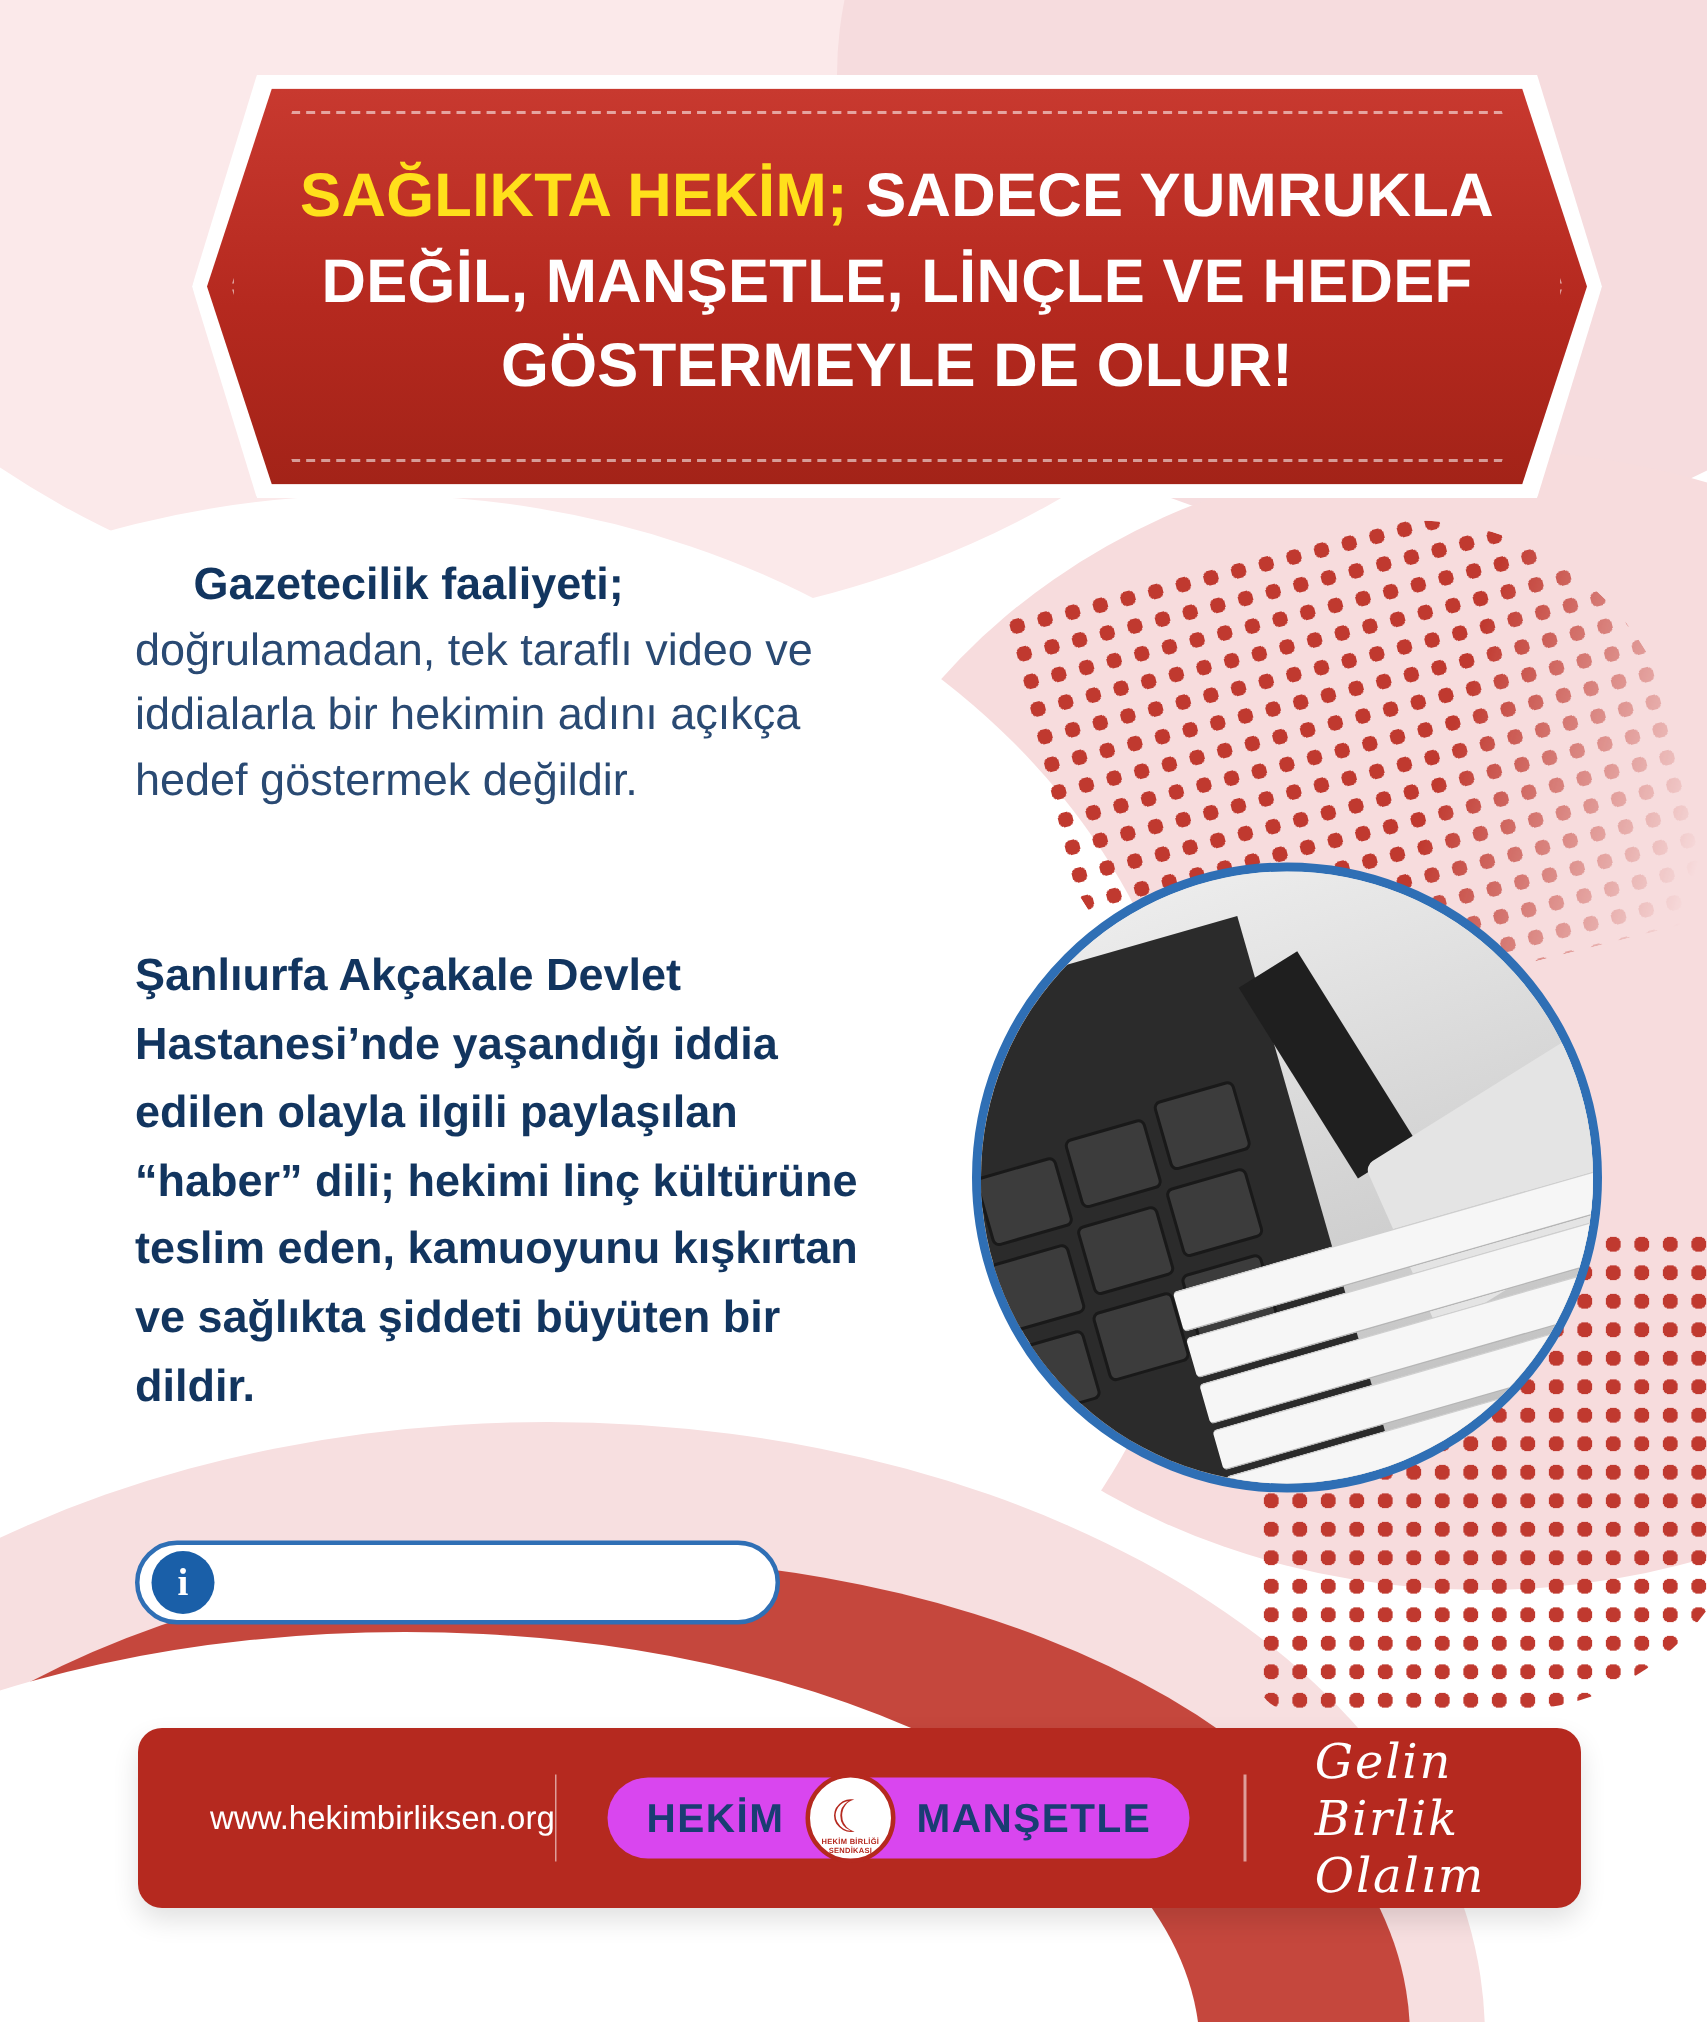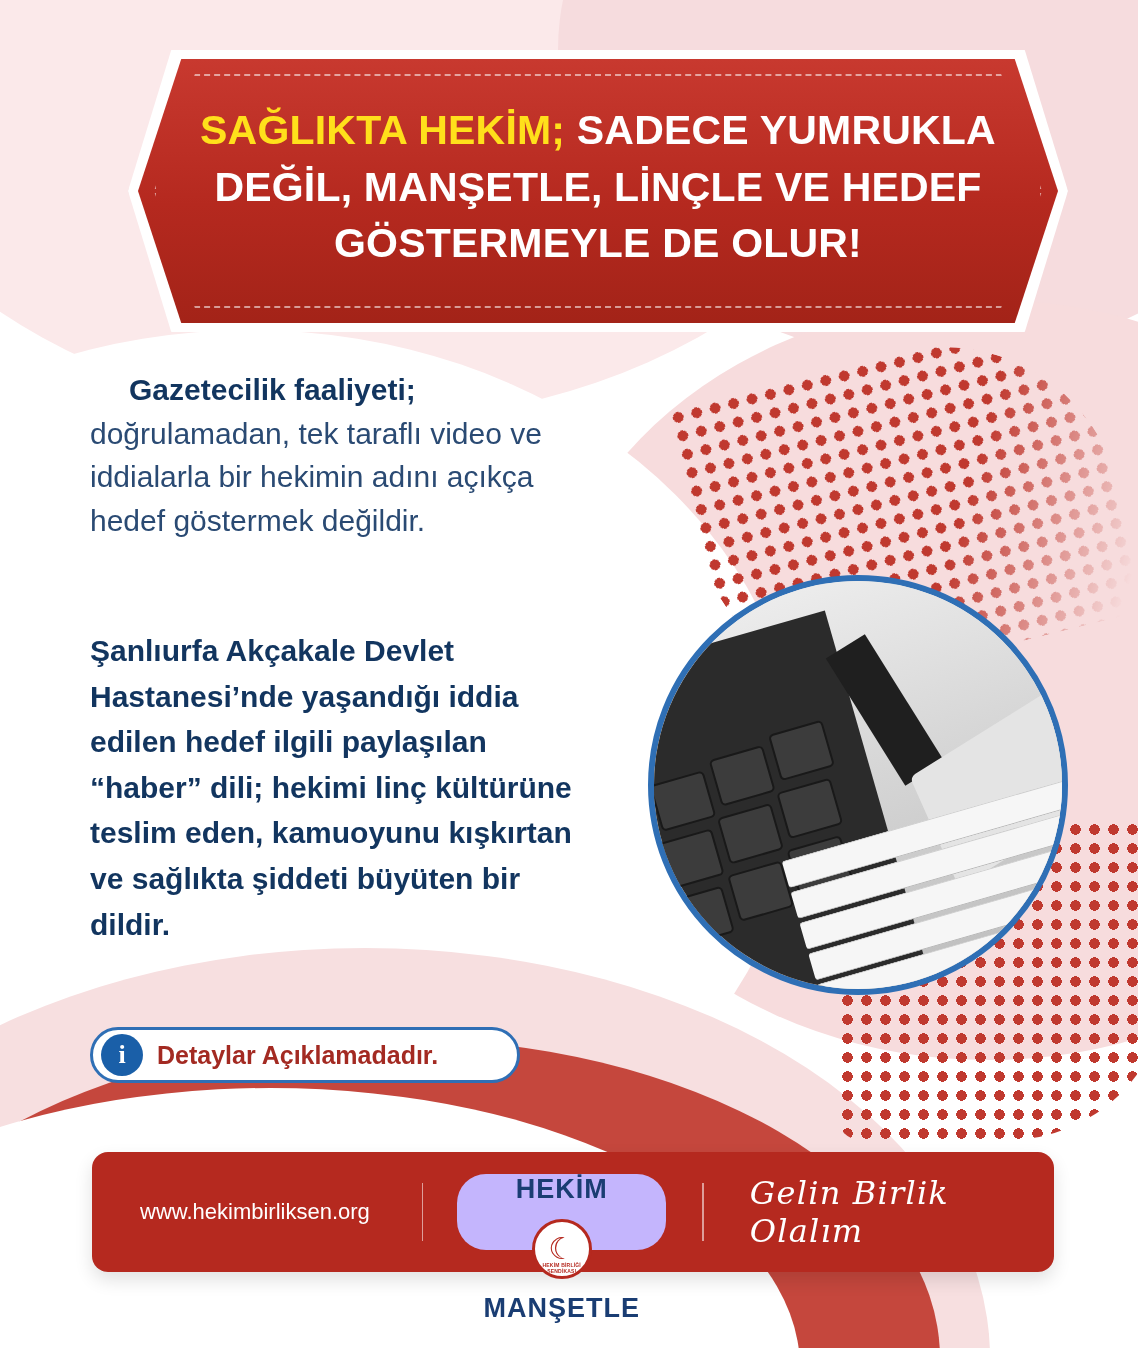--- a/index.html
+++ b/index.html
@@ -263,29 +263,28 @@
     font-size: 22px;
     padding-left: 48px;
     width: 300px;
   }
   .footer-sep {
     width: 2px; height: 58px;
     background: rgba(255,255,255,0.55);
   }
   .brand-pill {
     margin-left: 34px;
-    height: 76px;
-    background: #c4b5fd;
+    height: 54px;
+    background: #d946ef;
     border-radius: 29px;
     display: flex;
     align-items: center;
     padding: 0 26px;
     gap: 14px;
     position: relative;
-    flex-direction: column;
   }
   .brand-word {
     font-size: 27px;
     font-weight: 800;
     color: #1a3d73;
     letter-spacing: 1px;
   }
   .brand-emblem {
     width: 54px; height: 54px;
     border-radius: 50%;
@@ -347,25 +346,24 @@
     <div class="ribbon-dash"></div>
     <div class="ribbon-text">
       <span class="hl">SAĞLIKTA HEKİM;</span><span class="nrm"> SADECE YUMRUKLA DEĞİL, MANŞETLE, LİNÇLE VE HEDEF GÖSTERMEYLE DE OLUR!</span>
     </div>
   </div>
 
   <div class="para1">
     <span class="lead">Gazetecilik faaliyeti;</span><span class="rest"> doğrulamadan, tek taraflı video ve iddialarla bir hekimin adını açıkça hedef göstermek değildir.</span>
   </div>
 
-  <div class="para2">Şanlıurfa Akçakale Devlet Hastanesi’nde yaşandığı iddia edilen hedef ilgili paylaşılan “haber” dili; hekimi linç kültürüne teslim eden, kamuoyunu kışkırtan ve sağlıkta şiddeti büyüten bir dildir.</div>
+  <div class="para2">Şanlıurfa Akçakale Devlet Hastanesi’nde yaşandığı iddia edilen olayla ilgili paylaşılan “haber” dili; hekimi linç kültürüne teslim eden, kamuoyunu kışkırtan ve sağlıkta şiddeti büyüten bir dildir.</div>
 
   <div class="info-pill">
     <div class="info-icon">i</div>
-    <div class="info-text">Detaylar Açıklamadadır.</div>
   </div>
 
   <div class="photo-circle">
     <div class="photo-inner">
       <div class="pc-bg"></div>
       <div class="pc-keyboard">
         <div class="pc-key" style="left:18px;  top:120px; width:52px; height:44px;"></div>
         <div class="pc-key" style="left:82px;  top:112px; width:52px; height:44px;"></div>
         <div class="pc-key" style="left:146px; top:104px; width:52px; height:44px;"></div>
         <div class="pc-key" style="left:10px;  top:178px; width:52px; height:44px;"></div>

